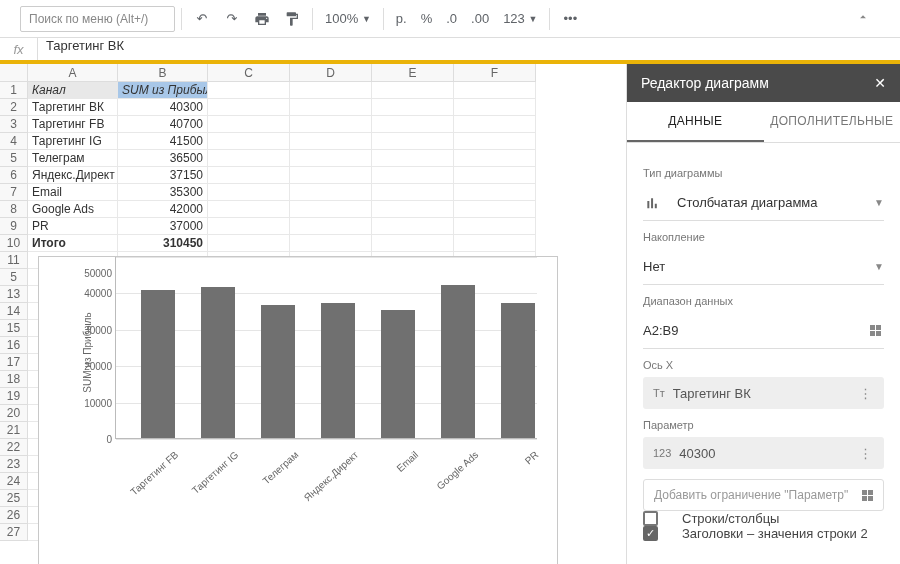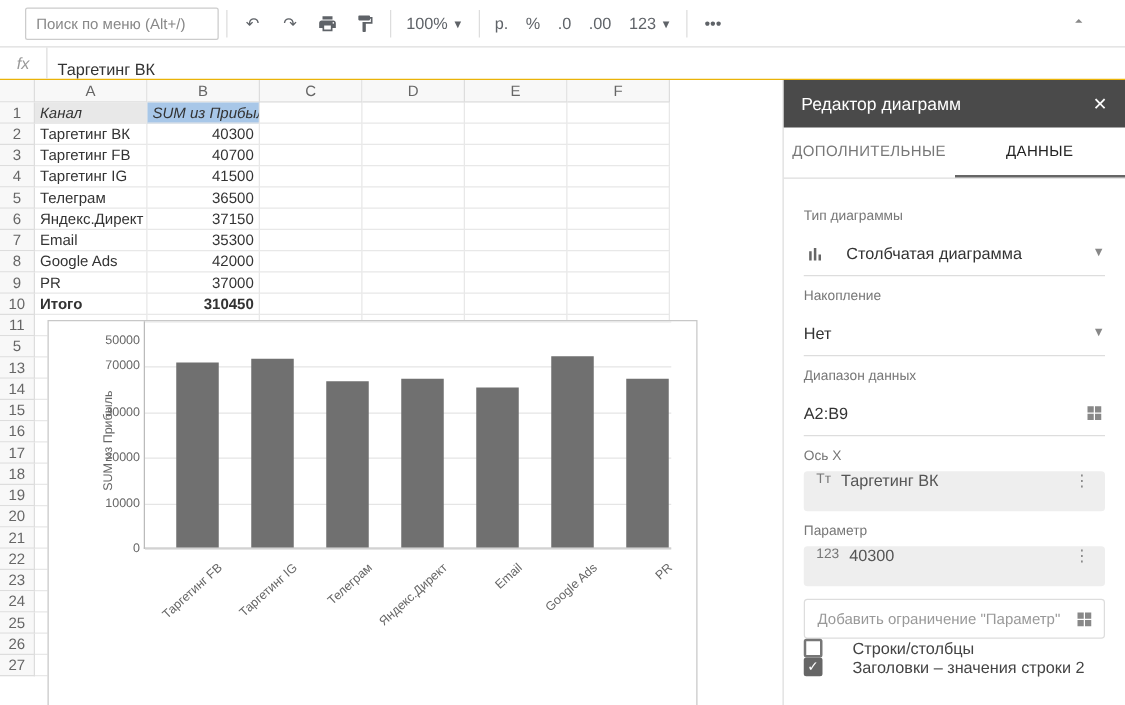--- a/index.html
+++ b/index.html
@@ -3,21 +3,21 @@
 <meta charset="utf-8">
 <style>
 *{box-sizing:border-box;margin:0;padding:0;font-family:Arial,sans-serif}
 body{background:#fff;width:900px;height:564px;overflow:hidden;font-size:13px;color:#333}
 .app{display:flex;flex-direction:column;height:100%}
 .toolbar{display:flex;align-items:center;height:38px;border-bottom:1px solid #ddd;padding:0 20px;gap:2px}
 .searchbox{border:1px solid #ccc;height:26px;width:155px;padding:0 8px;border-radius:2px;color:#888;font-size:12px;display:flex;align-items:center}
 .tbtn{width:28px;height:28px;display:flex;align-items:center;justify-content:center;color:#5f6368;cursor:pointer;border-radius:2px}
 .tsep{width:1px;background:#ddd;height:22px;margin:0 4px}
 .tdrop{display:flex;align-items:center;padding:0 6px;color:#5f6368;height:28px;cursor:pointer;font-size:13px}
-.formula-bar{display:flex;align-items:flex-end;height:26px;border-bottom:1px solid #eab308}
+.formula-bar{display:flex;align-items:flex-start;height:26px;border-bottom:4px solid #eab308}
 .fx{width:38px;text-align:center;font-style:italic;color:#999;border-right:1px solid #ddd;height:100%;display:flex;align-items:center;justify-content:center}
 .fval{padding:0 8px;color:#333}
 .main{display:flex;flex:1;overflow:hidden}
 .sheet{flex:1;overflow:hidden;position:relative}
 .grid{display:grid;grid-template-columns:28px 90px 90px 82px 82px 82px 82px;font-size:12px}
 .colhead,.rowhead,.corner{background:#f8f8f8;border-right:1px solid #ddd;border-bottom:1px solid #ddd;display:flex;align-items:center;justify-content:center;height:18px;color:#666}
 .rowhead{height:17px}
 .cell{border-right:1px solid #e8e8e8;border-bottom:1px solid #e8e8e8;height:17px;padding:0 4px;display:flex;align-items:center;overflow:hidden;white-space:nowrap}
 .cell.num{justify-content:flex-end}
 .cell.hdr{background:#e8e8e8;font-style:italic}
@@ -36,21 +36,21 @@
 .sb-head{background:#4a4a4a;color:#fff;height:38px;display:flex;align-items:center;padding:0 14px;font-size:14px;justify-content:space-between}
 .sb-tabs{display:flex;border-bottom:1px solid #ddd}
 .sb-tab{flex:1;text-align:center;padding:12px 0;font-size:12px;color:#777;cursor:pointer;letter-spacing:.3px}
 .sb-tab.active{color:#222;border-bottom:2px solid #666;font-weight:500}
 .sb-body{padding:14px 16px;overflow-y:auto;flex:1}
 .sb-label{font-size:11px;color:#777;margin-bottom:6px;margin-top:10px}
 .sb-field{display:flex;align-items:center;height:36px;border-bottom:1px solid #ddd;gap:16px;cursor:pointer}
 .sb-field .txt{flex:1;font-size:13px;color:#333}
 .sb-field .icon{width:18px;color:#666;display:flex;justify-content:center}
 .sb-field .arrow{color:#888;font-size:10px}
-.sb-chip{display:flex;align-items:flex-start;background:#eee;border-radius:3px;height:32px;padding:0 10px;gap:8px;margin-top:1px}
+.sb-chip{display:flex;align-items:center;background:#eee;border-radius:3px;height:32px;padding:0 10px;gap:8px;margin-top:1px}
 .sb-chip .txt{flex:1;font-size:13px;color:#555}
 .sb-chip .dots{color:#888;cursor:pointer;padding:0 2px}
 .sb-add{display:flex;align-items:center;border:1px solid #ddd;border-radius:3px;height:32px;padding:0 10px;color:#999;font-size:12px;margin-top:10px;gap:8px}
 .sb-check{display:flex;gap:24px;margin-top:0;font-size:13px;color:#444;cursor:pointer}
 .sb-check .box{width:15px;height:15px;border:2px solid #777;border-radius:2px;display:flex;align-items:center;justify-content:center}
 .sb-check .box.checked{background:#666;border-color:#666;color:#fff;font-size:11px}
 .vchev{margin-left:auto;margin-right:10px;color:#888;cursor:pointer}
 .gridicon{display:grid;grid-template-columns:repeat(2,5px);grid-template-rows:repeat(2,5px);gap:1px}
 .gridicon span{background:#888}
 </style>
@@ -299,21 +299,21 @@
           <div class="chart-plot" id="plot">
               <div class="gridline" style="top: 182px;"></div>
               <div class="ytick" style="top: 182px;">0</div>
               <div class="gridline" style="top: 145.6px;"></div>
               <div class="ytick" style="top: 145.6px;">10000</div>
               <div class="gridline" style="top: 109.2px;"></div>
               <div class="ytick" style="top: 109.2px;">20000</div>
               <div class="gridline" style="top: 72.8px;"></div>
               <div class="ytick" style="top: 72.8px;">30000</div>
               <div class="gridline" style="top: 36.4px;"></div>
-              <div class="ytick" style="top: 36.4px;">70000</div>
+              <div class="ytick" style="top: 36.4px;">40000</div>
               <div class="gridline" style="top: 0px;"></div>
               <div class="ytick" style="top: 0px; margin-top: 16px;">50000</div>
               <div class="bar" style="left: 25px; height: 148.148px;"></div>
               <div class="xtick" style="left: -23px; top: 192px;">Таргетинг FB</div>
               <div class="bar" style="left: 85px; height: 151.06px;"></div>
               <div class="xtick" style="left: 37px; top: 192px;">Таргетинг IG</div>
               <div class="bar" style="left: 145px; height: 132.86px;"></div>
               <div class="xtick" style="left: 97px; top: 192px;">Телеграм</div>
               <div class="bar" style="left: 205px; height: 135.226px;"></div>
               <div class="xtick" style="left: 157px; top: 192px;">Яндекс.Директ</div>
@@ -328,22 +328,22 @@
         </div>
       </div>
     </div>
 
     <div class="sidebar">
       <div class="sb-head">
         <span>Редактор диаграмм</span>
         <span style="cursor:pointer">✕</span>
       </div>
       <div class="sb-tabs">
+        <div class="sb-tab active">ДАННЫЕ</div>
         <div class="sb-tab">ДОПОЛНИТЕЛЬНЫЕ</div>
-        <div class="sb-tab active">ДАННЫЕ</div>
       </div>
       <div class="sb-body">
         <div class="sb-label">Тип диаграммы</div>
         <div class="sb-field">
           <span class="icon">
               <svg width="16" height="16" viewBox="0 0 24 24" fill="#666">
                 <path d="M5 9h3v11H5zm5.6-4h3v15h-3zm5.6 8h3v7h-3z"></path>
               </svg>
             </span>
           <span class="txt">Столбчатая диаграмма</span>

